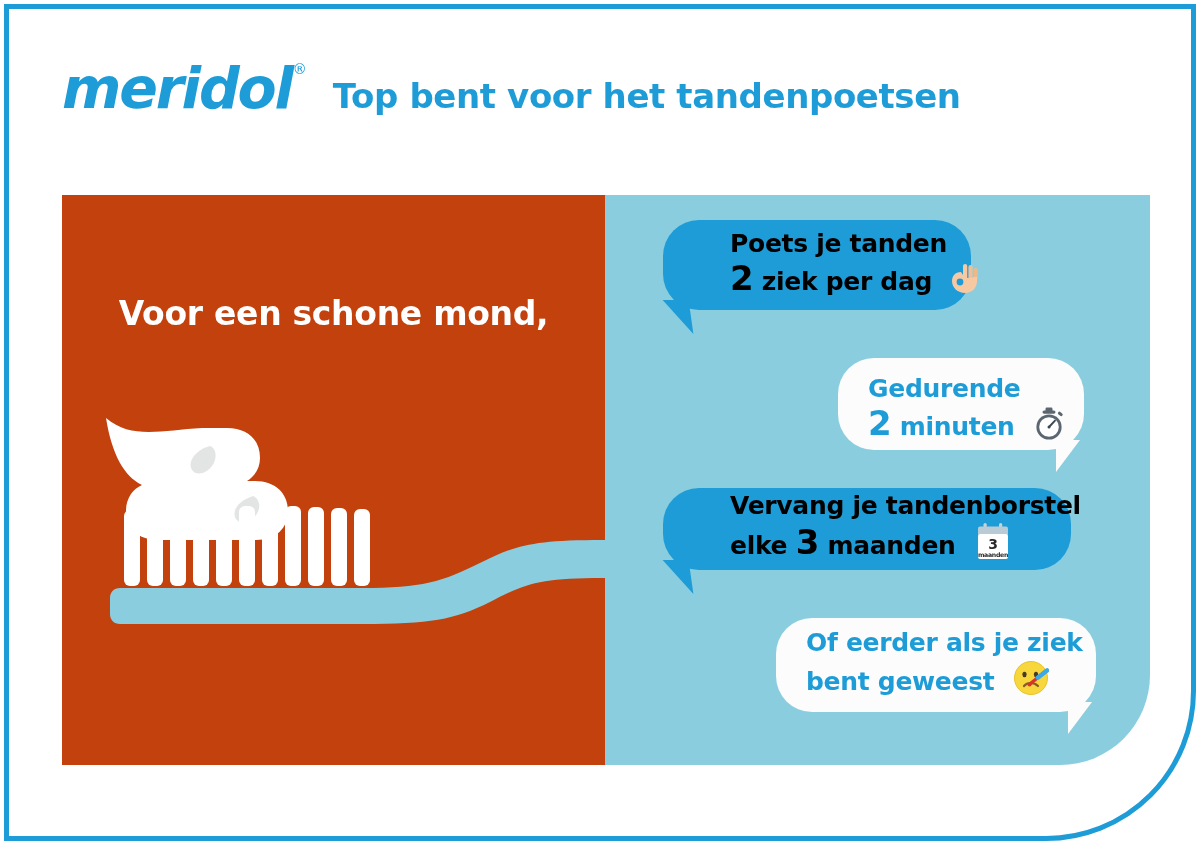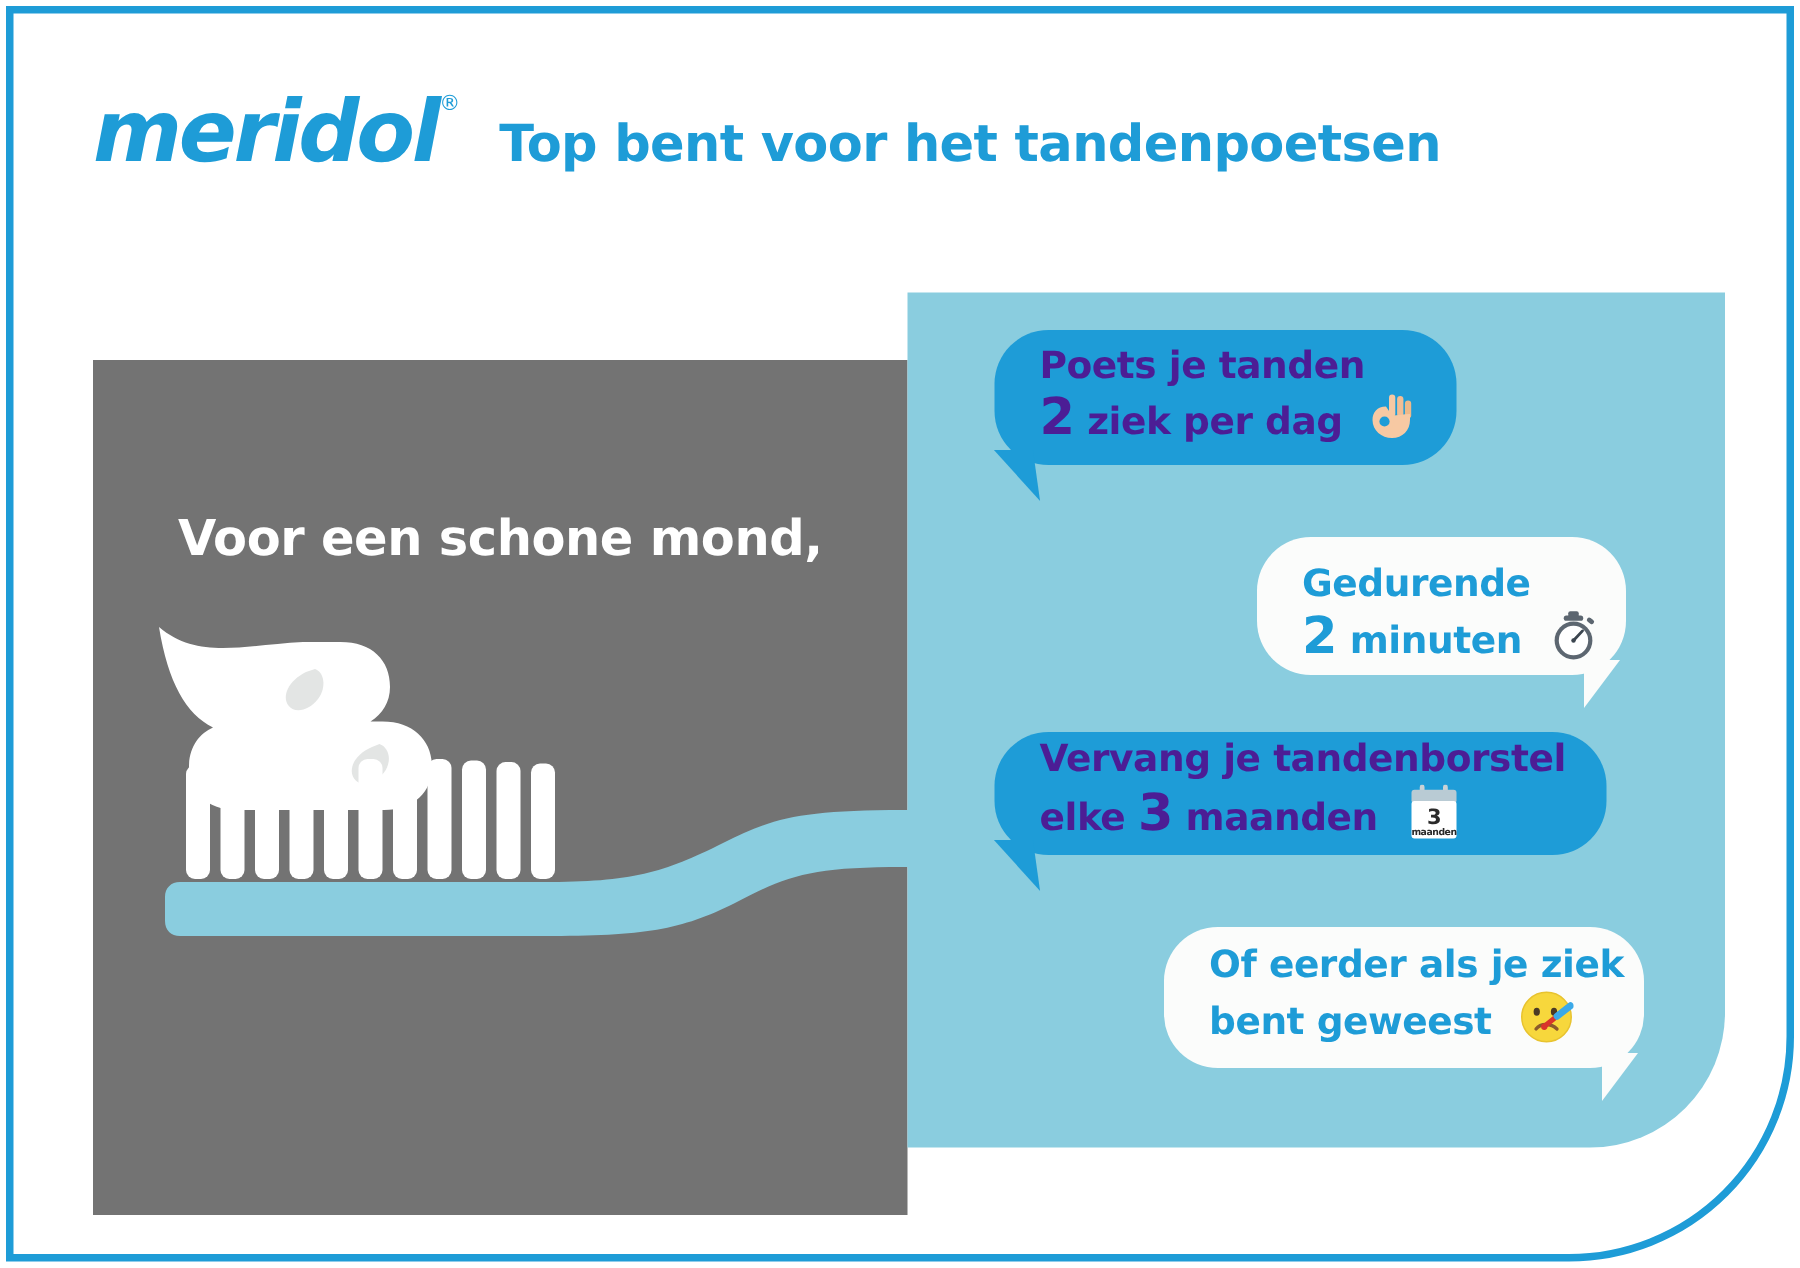--- a/index.html
+++ b/index.html
@@ -73,22 +73,21 @@
     line-height: 1;
   }
 
   
   .panel-blue {
     position: absolute;
     left: 62px;
     top: 195px;
     width: 543px;
     height: 570px;
-    background: #737373;
-    margin-top: 45px;
+    background: #c2410c;
   }
 
   .panel-teal {
     position: absolute;
     left: 605px;
     top: 195px;
     width: 545px;
     height: 570px;
     background: #8ACDDF;
     border-radius: 0 0 90px 0;
@@ -131,21 +130,21 @@
   .bubble-text {
     font-family: "DejaVu Sans", sans-serif;
     font-weight: bold;
     font-size: 25px;
     line-height: 1.42;
     letter-spacing: -0.3px;
     white-space: nowrap;
   }
 
   .bubble-blue { background: #1E9CD7; }
-  .bubble-blue .bubble-text { color: #4c1d95; }
+  .bubble-blue .bubble-text { color: #000000; margin-left: 37px; }
   .bubble-white { background: #FBFCFB; }
   .bubble-white .bubble-text { color: #1E9CD7; }
 
   .big-num {
     font-size: 34px;
     line-height: 1;
   }
 
   .tail {
     position: absolute;

